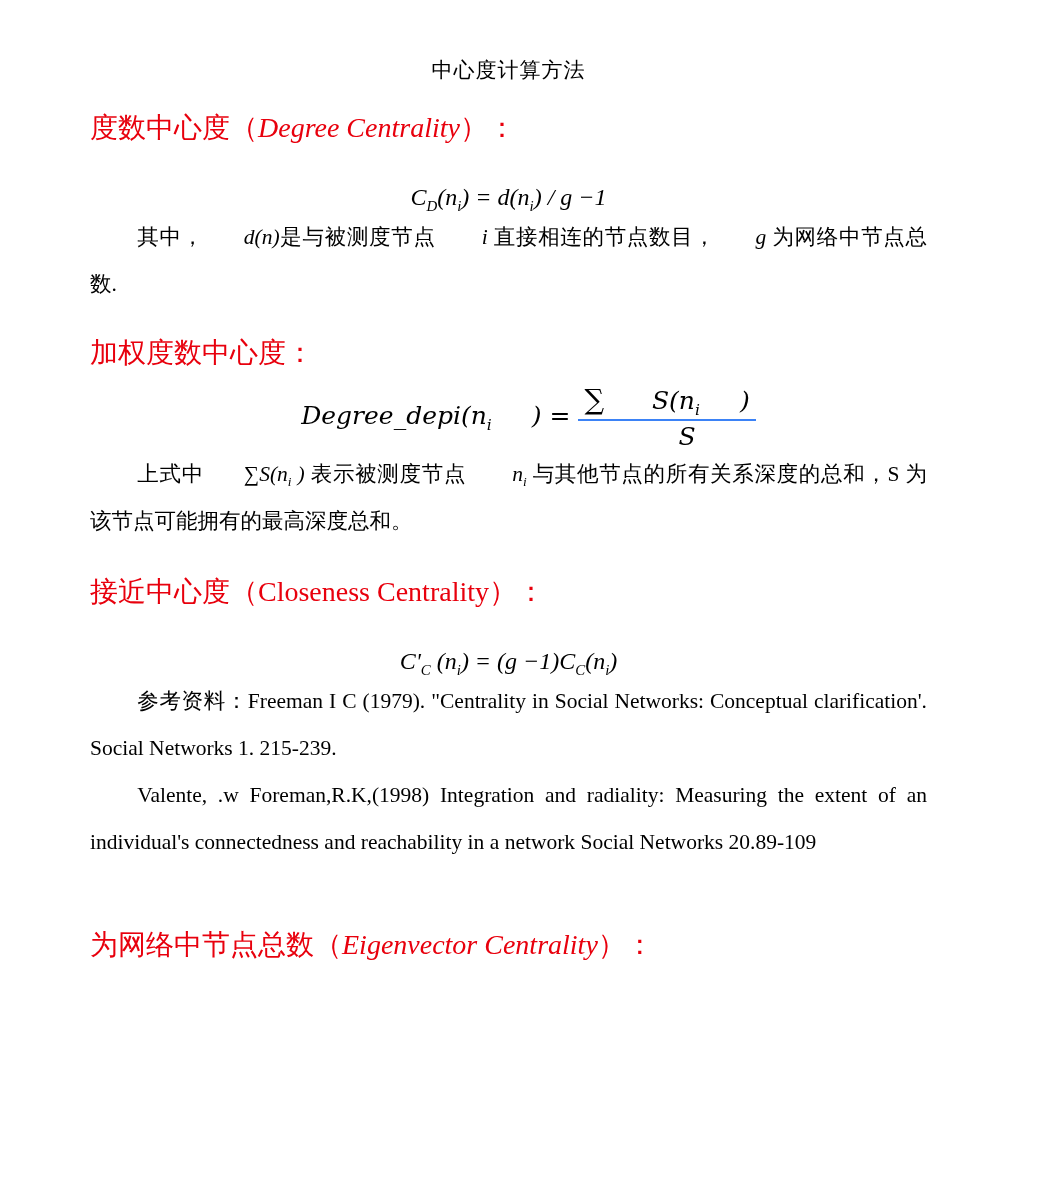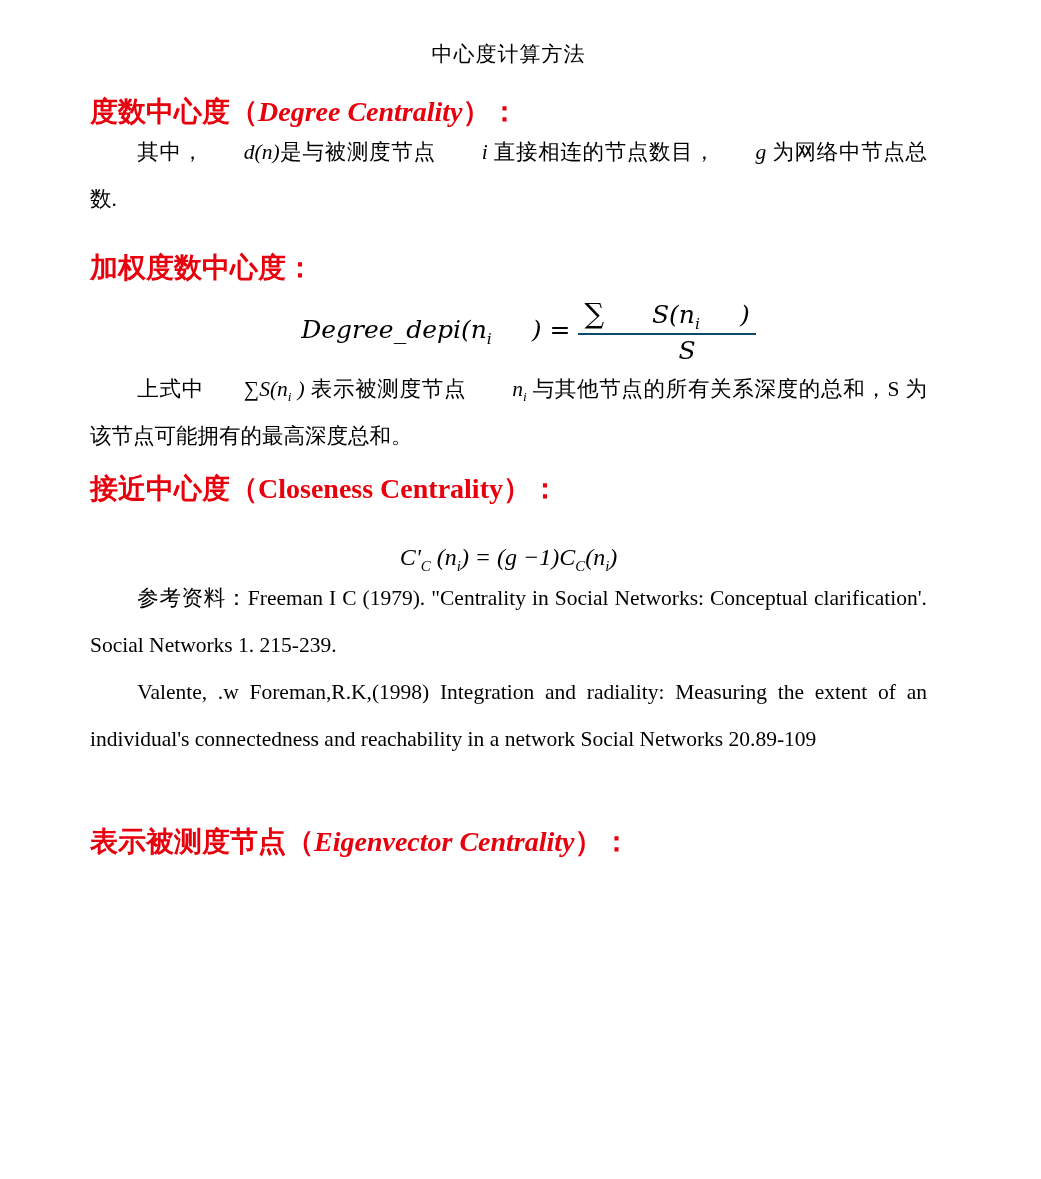--- a/index.html
+++ b/index.html
@@ -2,51 +2,51 @@
 <html><head>
 <meta charset="utf-8">
 <style>
   html,body{margin:0;padding:0;background:#ffffff;}
   body{
     width:1041px;height:1179px;
     font-family:"Liberation Serif","DejaVu Serif",serif;
     color:#000;
     overflow:hidden;
   }
-  .page{box-sizing:border-box;width:1041px;height:1179px;padding:40px 114px 0 90px;}
+  .page{box-sizing:border-box;width:1041px;height:1179px;padding:56px 114px 0 90px;}
 
   .doc-title{
     text-align:center;font-size:21px;font-weight:normal;margin:0 0 0 0;
     letter-spacing:1px;
   }
 
   h2.section-heading{
-    color:#e8000d;font-size:28px;font-weight:bold;margin:0;line-height:1.2;
+    color:#e8000d;font-size:28px;font-weight:normal;margin:0;line-height:1.2;
     font-family:"Liberation Serif","DejaVu Serif",serif;
   }
   h2.h-degree{margin-top:27px;}
   h2.h-weighted{margin-top:28px;}
-  h2.h-closeness{margin-top:12px;}
+  h2.h-closeness{margin-top:30px;}
   h2.h-eigen{margin-top:62px;}
   .heading-en{font-style:italic;}
   .heading-en.upright{font-style:normal;}
 
   .formula{
     text-align:center;font-size:24px;font-style:italic;margin:0;
     line-height:1.4;
   }
   .formula sub{font-size:62%;font-style:italic;line-height:0;}
   .f1{margin-top:36px;}
   .f3{margin-top:36px;}
   .f2{
     margin-top:14px;font-size:25px;
     font-family:"DejaVu Serif","Liberation Serif",serif;
   }
   .frac{display:inline-block;vertical-align:middle;text-align:center;line-height:1.15;}
-  .frac .num{display:block;padding:0 6px 3px 6px;border-bottom:2px solid #0c4a6e;}
+  .frac .num{display:block;padding:0 6px 3px 6px;border-bottom:2px solid #3b82f6;}
   .frac .den{display:block;padding-top:2px;}
   .sum{font-style:normal;font-size:1.1em;}
 
   p.body-para{
     font-size:21.5px;line-height:47px;text-align:justify;margin:0;
     text-indent:2.2em;
   }
   .p-degree{margin-top:21px;}
   .p-ref1{margin-top:52px;}
   .p-weighted{margin-top:9px;}
@@ -61,20 +61,23 @@
 <body>
 
 <div class="page">
 
   <p class="doc-title">中心度计算方法</p>
 
   <h2 class="section-heading h-degree" style="color: rgb(232, 0, 13);">
     <span>度数中心度（</span><span class="heading-en">Degree Centrality</span><span>）：</span>
   </h2>
 
+  <div class="formula f1">
+    <span>C</span><sub>D</sub><span>(n</span><sub>i</sub><span>) = d(n</span><sub>i</sub><span>) / g −1</span>
+  </div>
 
   <p class="body-para p-degree">
     <span>其中，</span><span class="it">d(n)</span><span>是与被测度节点 </span><span class="it">i</span><span> 直接相连的节点数目，</span><span class="it">g</span><span> 为网络中节点总数.</span>
   </p>
 
 
   <h2 class="section-heading h-weighted" style="color: rgb(232, 0, 13);">加权度数中心度：</h2>
 
   <div class="formula f2">
     <span class="it">Degree_depi(n</span><sub>i</sub><span class="it">) = </span><span class="frac"><span class="num"><span class="sum">∑</span><span class="it"> S(n</span><sub>i</sub><span class="it">)</span></span><span class="den it">S</span></span>
@@ -91,17 +94,17 @@
   <div class="formula f3">
     <span>C'</span><sub>C</sub><span> (n</span><sub>i</sub><span>) = (g −1)C</span><sub>C</sub><span>(n</span><sub>i</sub><span>)</span>
   </div>
 
 
   <p class="body-para p-ref2a">参考资料：Freeman I C (1979). "Centrality in Social Networks: Conceptual clarification'. Social Networks 1. 215-239.</p>
 
   <p class="body-para p-ref2b">Valente, .w Foreman,R.K,(1998) Integration and radiality: Measuring the extent of an individual's connectedness and reachability in a network Social Networks 20.89-109</p>
 
   <h2 class="section-heading h-eigen" style="color: rgb(232, 0, 13);">
-    <span>表示被测度节点（</span><span class="heading-en">Eigenvector Centrality</span><span>）：</span>
+    <span>为网络中节点总数（</span><span class="heading-en">Eigenvector Centrality</span><span>）：</span>
   </h2>
 
 
 </div>
 
 </body></html>

